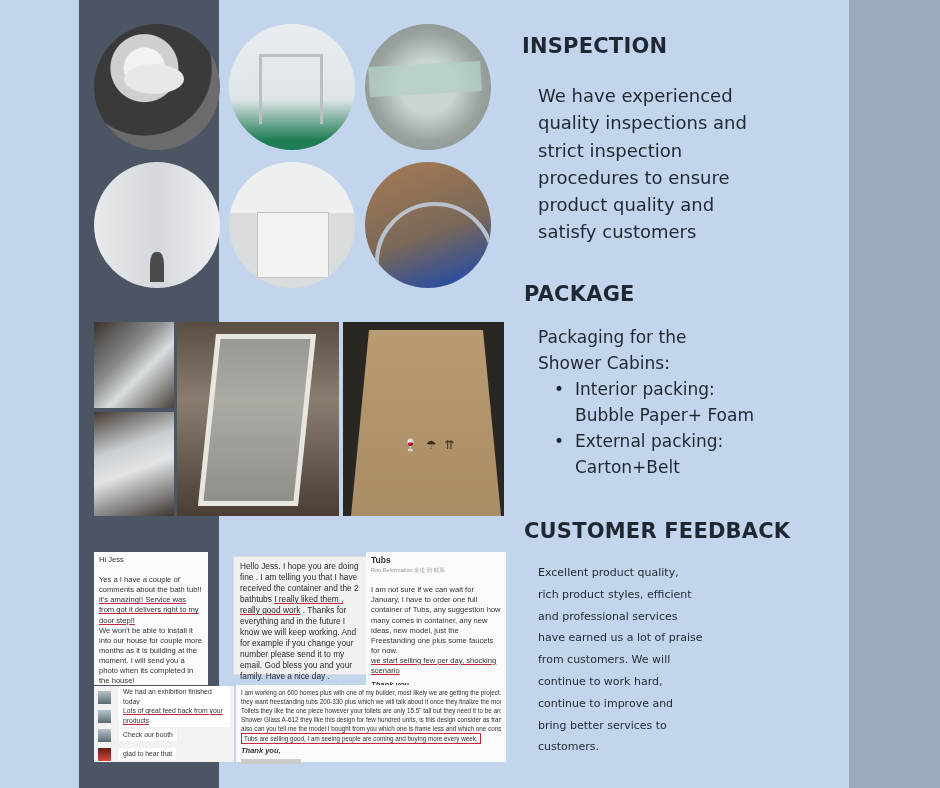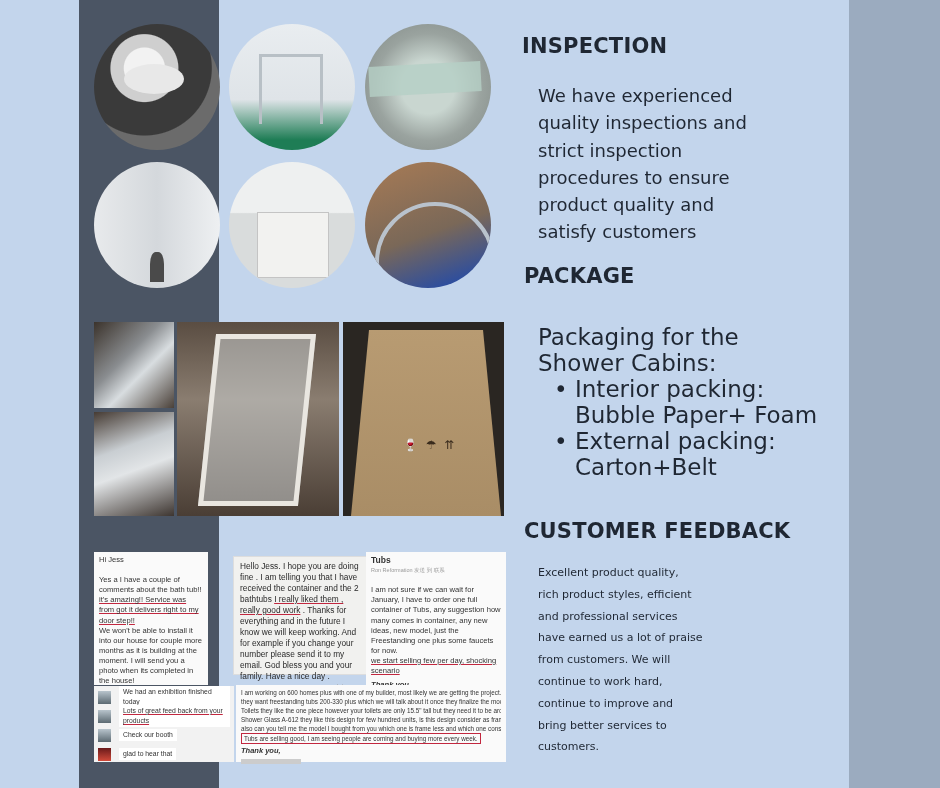--- a/index.html
+++ b/index.html
@@ -47,21 +47,21 @@
   .chat-row { display:flex; align-items:center; gap:8px; height:18px; margin-bottom:1px; }
   .chat-av { width:13px; height:13px; background:linear-gradient(180deg,#b8c4cc,#5c6a72); flex:none; }
   .chat-av.red { background:linear-gradient(180deg,#6a1a1a,#d14a3a); }
   .chat-msg { background:#fff; padding:1px 4px; font-size:6.8px; }
   .muted { color:#9a9a9a; }
 
   
   .h { position:absolute; font-family:"DejaVu Sans", sans-serif; font-weight:bold; color:#1f2733; font-size:21px; letter-spacing:0.2px; }
   .body { position:absolute; font-family:"DejaVu Sans", sans-serif; color:#1f2733; }
   .t-insp { left:538px; top:82px; font-size:18px; line-height:27.3px; width:300px; }
-  .t-pack { left:538px; top:324px; font-size:23px; line-height:26px; width:300px; }
+  .t-pack { left:538px; top:324px; font-size:17px; line-height:26px; width:300px; }
   .t-pack ul { list-style:none; margin-left:14px; }
   .t-pack li { position:relative; padding-left:23px; }
   .t-pack li::before { content:"•"; position:absolute; left:2px; top:0; }
   .t-fb { left:538px; top:562px; font-size:11px; line-height:21.8px; width:300px; }
 </style>
 </head>
 <body>
 
 <div class="stripe-dark"></div>
 <div class="stripe-right"></div>
@@ -155,21 +155,21 @@
 <div class="h" style="left:522px;top:34px;">INSPECTION</div>
 <div class="body t-insp">
   <div>We have experienced</div>
   <div>quality inspections and</div>
   <div>strict inspection</div>
   <div>procedures to ensure</div>
   <div>product quality and</div>
   <div>satisfy customers</div>
 </div>
 
-<div class="h" style="left:524px;top:264px;">PACKAGE</div>
+<div class="h" style="left:524px;top:282px;">PACKAGE</div>
 <div class="body t-pack">
   <div>Packaging for the</div>
   <div>Shower Cabins:</div>
   <ul>
     <li>
       <div>Interior packing:</div>
       <div>Bubble Paper+ Foam</div>
     </li>
     <li>
       <div>External packing:</div>

